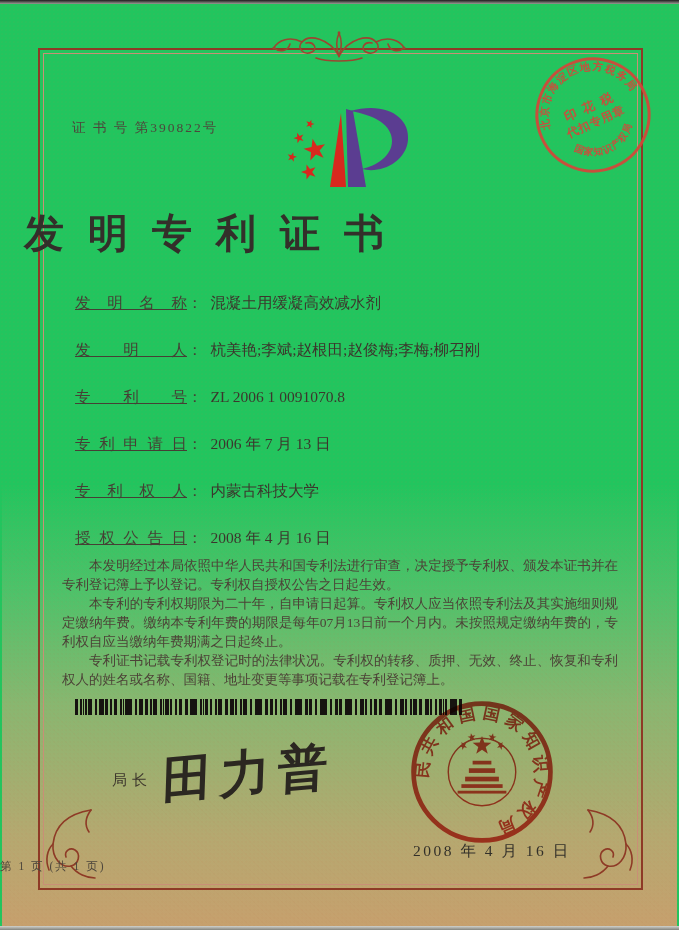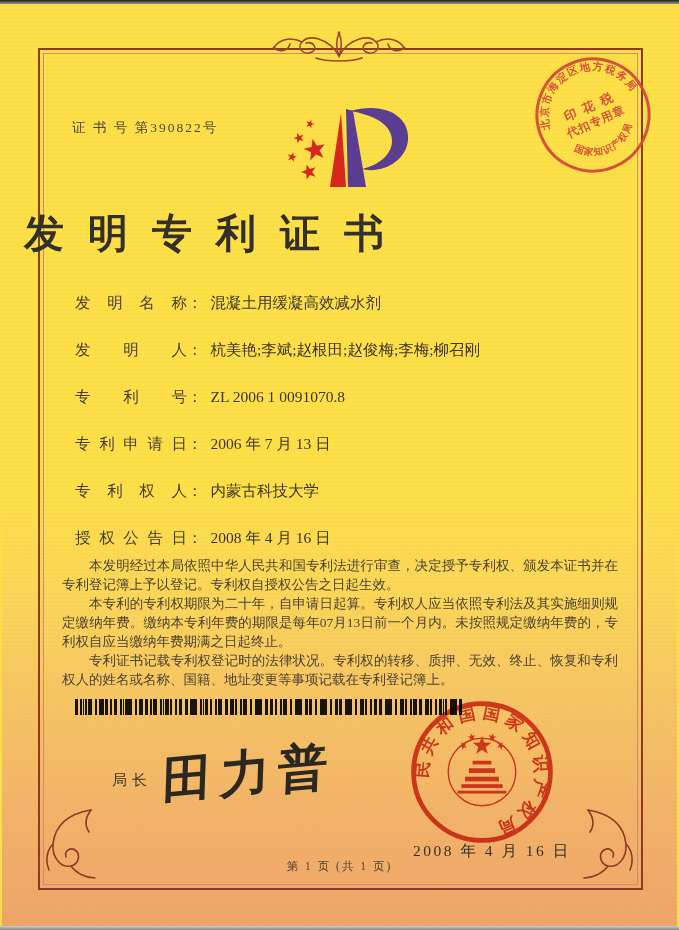--- a/index.html
+++ b/index.html
@@ -1,17 +1,17 @@
 <!DOCTYPE html>
 <html><head>
 <meta charset="utf-8">
 <style>
   html,body{margin:0;padding:0;background:#e9e9e5;}
   .stage{position:relative;width:679px;height:930px;overflow:hidden;
-         background:#fde047;font-family:"Liberation Serif","DejaVu Serif",serif;}
+         background:#22c55e;font-family:"Liberation Serif","DejaVu Serif",serif;}
   .edge-top{position:absolute;left:0;top:0;width:100%;height:4px;
             background:linear-gradient(#1e1e1e,#9a9a94);}
   .edge-bottom{position:absolute;left:0;bottom:0;width:100%;height:4px;
             background:linear-gradient(#d2d2cc,#83837d);}
   .texture{position:absolute;inset:0;pointer-events:none;
            background-image:radial-gradient(rgba(190,120,80,0.05) 1px,transparent 1px);
            background-size:4px 4px;}
   .frame-outer{position:absolute;left:38px;top:48px;width:601px;height:838px;
                border:2px solid #8e3a26;}
   .frame-inner{position:absolute;inset:3px;border:1px solid #c98f76;}
@@ -25,39 +25,39 @@
      -webkit-mask-image:linear-gradient(180deg,transparent 55%,#000 90%);
      mask-image:linear-gradient(180deg,transparent 55%,#000 90%);}
   .cert-no{position:absolute;left:72px;top:119px;font-size:13.5px;color:#4d463c;
            letter-spacing:2px;}
   .logo{position:absolute;left:280px;top:99px;}
   .title{position:absolute;left:0;top:206px;width:100%;text-align:left;
          font-size:40px;font-weight:700;color:#332f2a;letter-spacing:24px;
          text-indent:24px;}
   .frow{position:absolute;left:75px;white-space:nowrap;font-size:15.5px;color:#463f35;}
   .flabel{display:inline-block;width:112px;text-align:justify;text-align-last:justify;
-          vertical-align:bottom;}
+          vertical-align:bottom;text-decoration:underline;}
   .fcolon{margin-right:8px;}
   .fvalue{color:#3c362d;margin-top:30px;}
   .body-text{position:absolute;left:62px;top:556px;width:556px;font-size:13.5px;
              line-height:19px;color:#4c4237;text-align:justify;}
   .body-text p{margin:0;text-indent:2em;}
   .barcode{position:absolute;left:75px;top:699px;width:387px;height:16px;
      background:
        repeating-linear-gradient(90deg,#161310 0 2px,transparent 2px 5px),
        repeating-linear-gradient(90deg,#161310 0 1px,transparent 1px 8px),
        repeating-linear-gradient(90deg,#161310 0 3px,transparent 3px 13px);}
   .sig-title{position:absolute;left:112px;top:771px;font-size:15px;color:#3d362c;
              letter-spacing:5px;}
   .sig-name{position:absolute;left:162px;top:740px;font-size:50px;font-weight:700;
             color:#2b2721;letter-spacing:8px;transform:rotate(-5deg) skewX(-7deg);}
   .seal{position:absolute;left:407px;top:697px;mix-blend-mode:multiply;opacity:.9;}
   .issue-date{position:absolute;left:413px;top:841px;font-size:15.5px;color:#33302a;
               letter-spacing:2.5px;}
-  .page-num{position:absolute;left:0;top:859px;width:679px;text-align:center;
+  .page-num{position:absolute;left:0;top:859px;width:679px;
             font-size:11.5px;color:#4d463c;letter-spacing:2px;}
   .stamp{position:absolute;left:528px;top:50px;opacity:.92;}
   .orn-top{position:absolute;left:254px;top:26px;}
   .orn-bl{position:absolute;left:37px;top:804px;}
   .orn-br{position:absolute;left:582px;top:804px;transform:scaleX(-1);}
 </style>
 </head>
 <body>
 
 <div class="stage">

